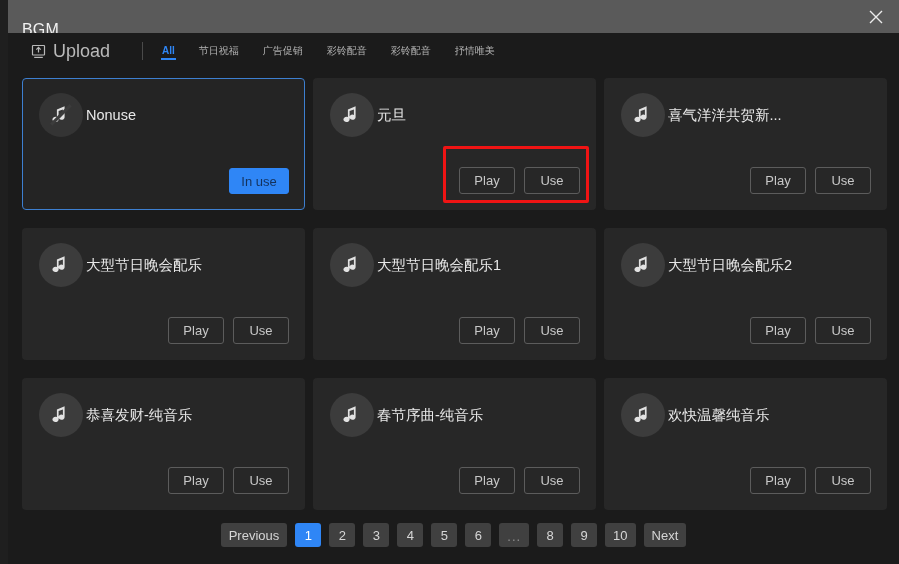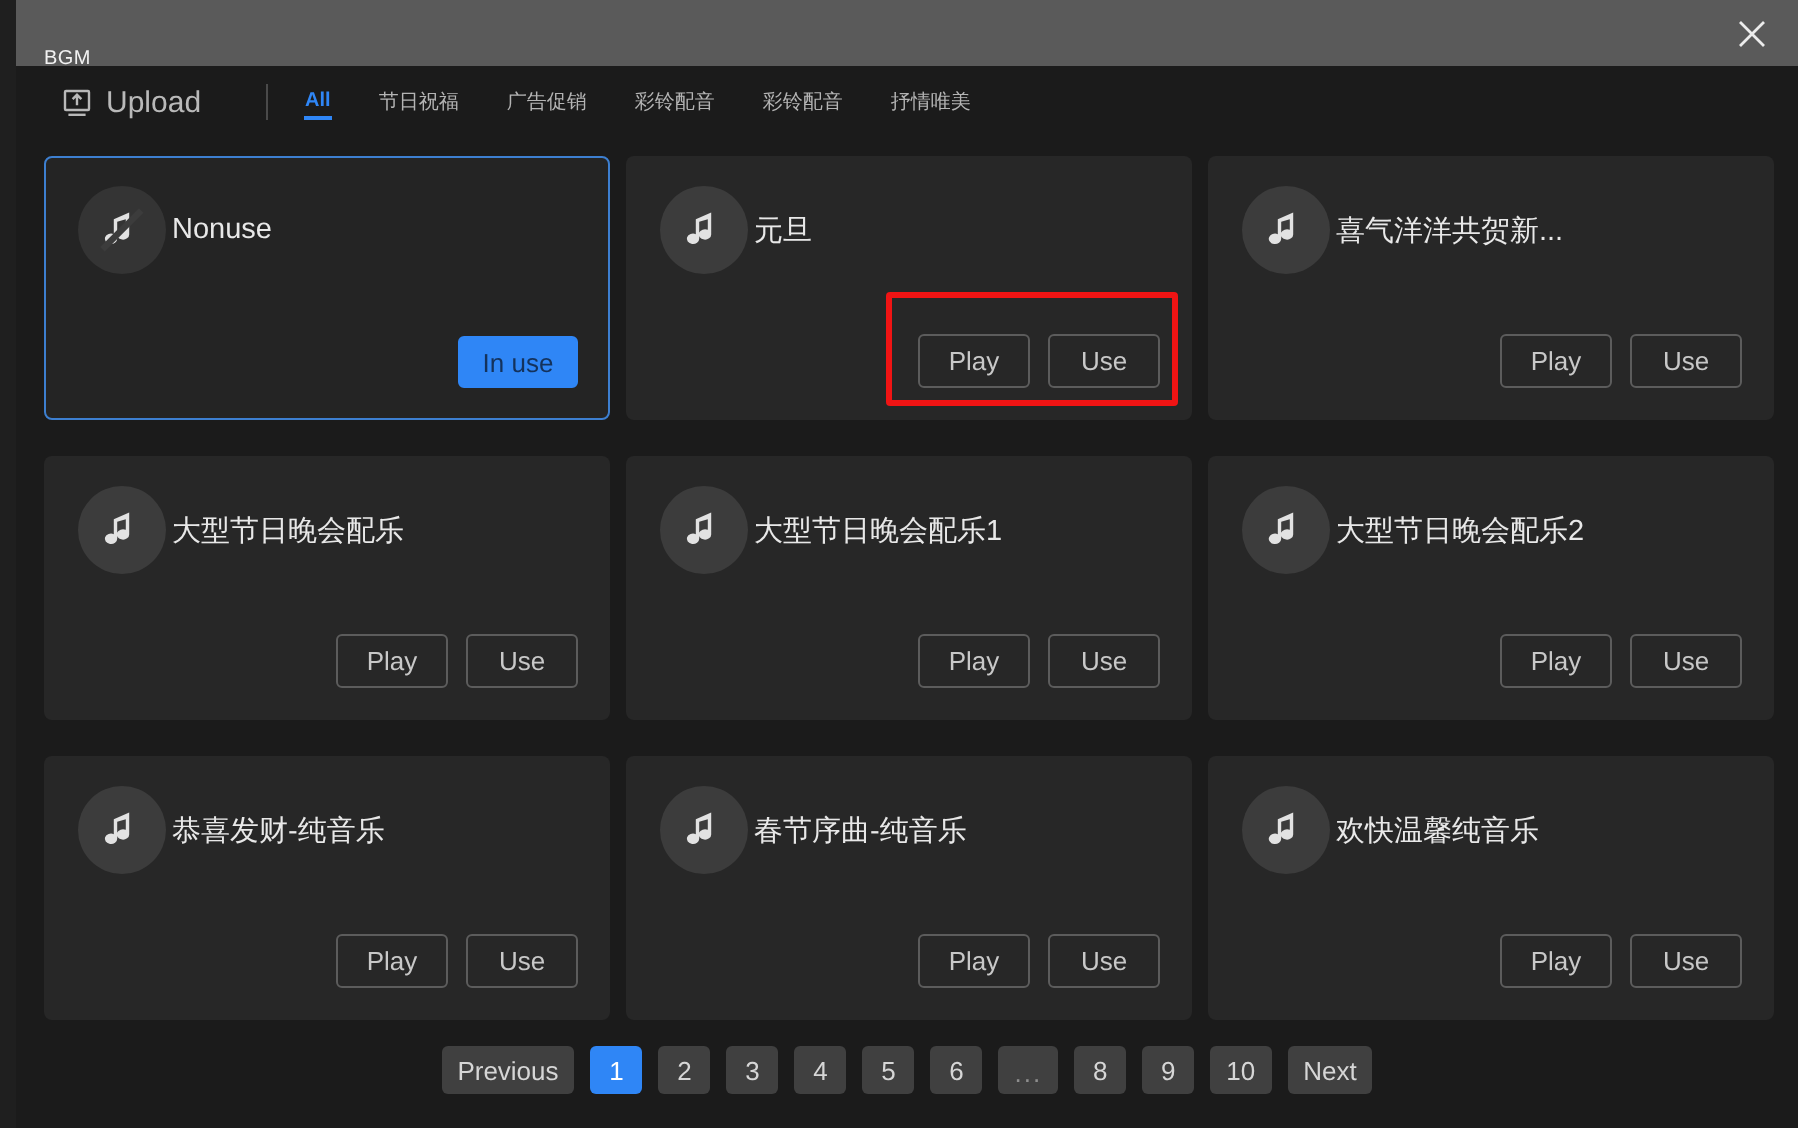--- a/index.html
+++ b/index.html
@@ -36,21 +36,21 @@
     position: absolute;
     left: 8px; top: 0;
     width: 891px; height: 33px;
     background: #5a5a5a;
     display: flex;
     align-items: center;
   }
   .titlebar-title {
     margin-left: 14px;
     color: #f2f2f2;
-    font-size: 10px;
+    font-size: 16px;
     letter-spacing: .2px;
     margin-top: 26px;
   }
   .titlebar-spacer { flex: 1; }
   .close-btn {
     width: 46px; height: 33px;
     display: flex; align-items: center; justify-content: center;
     cursor: pointer;
   }
   .close-btn svg { display: block; }
@@ -72,21 +72,21 @@
     display: flex;
     align-items: center;
     padding-left: 22px;
     box-sizing: border-box;
   }
   .upload {
     display: flex;
     align-items: center;
     gap: 6px;
     color: #b9b9b9;
-    font-size: 15px;
+    font-size: 18px;
     cursor: pointer;
   }
   .upload svg { display: block; }
 
   .toolbar-divider {
     width: 1px;
     height: 18px;
     background: #4a4a4a;
     margin: 0 18px 0 32px;
   }

